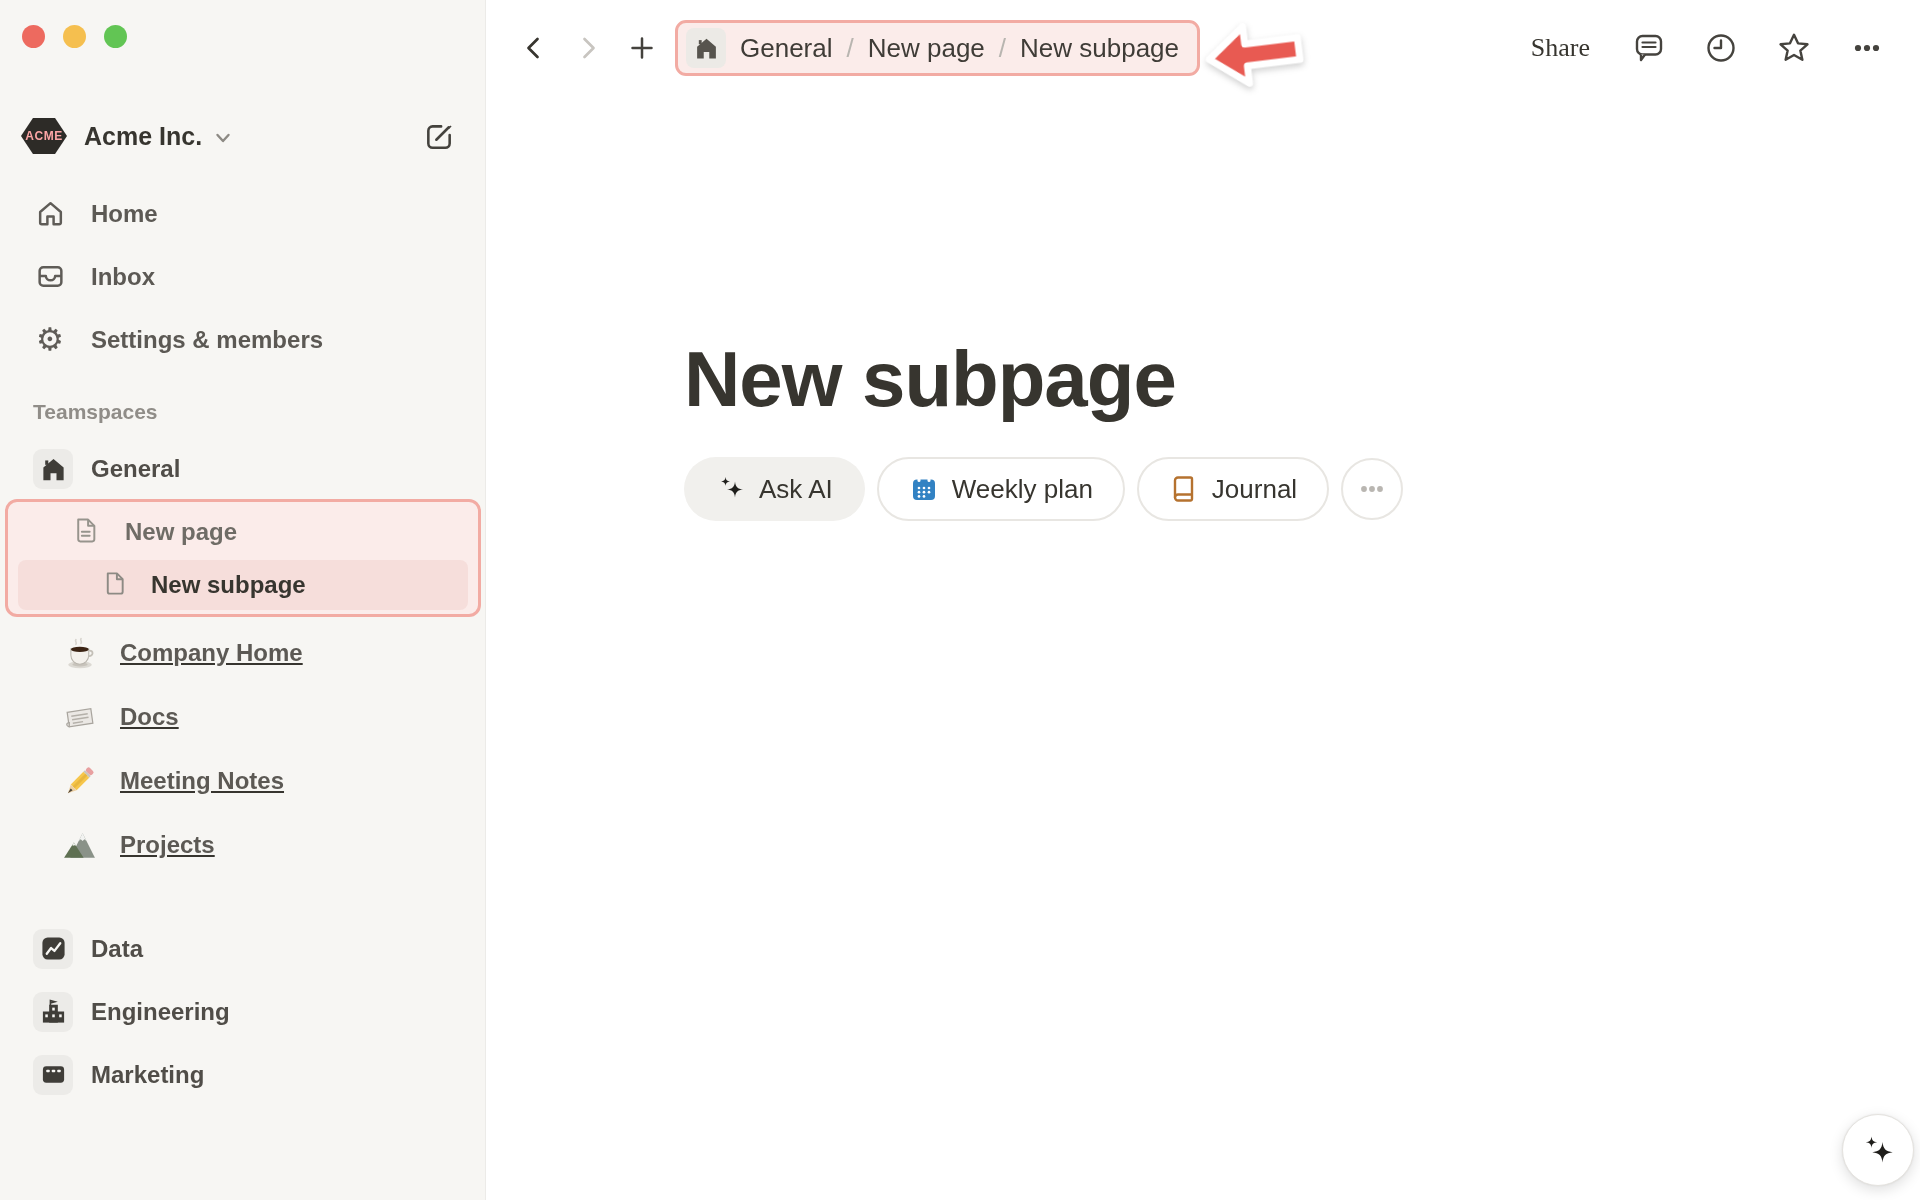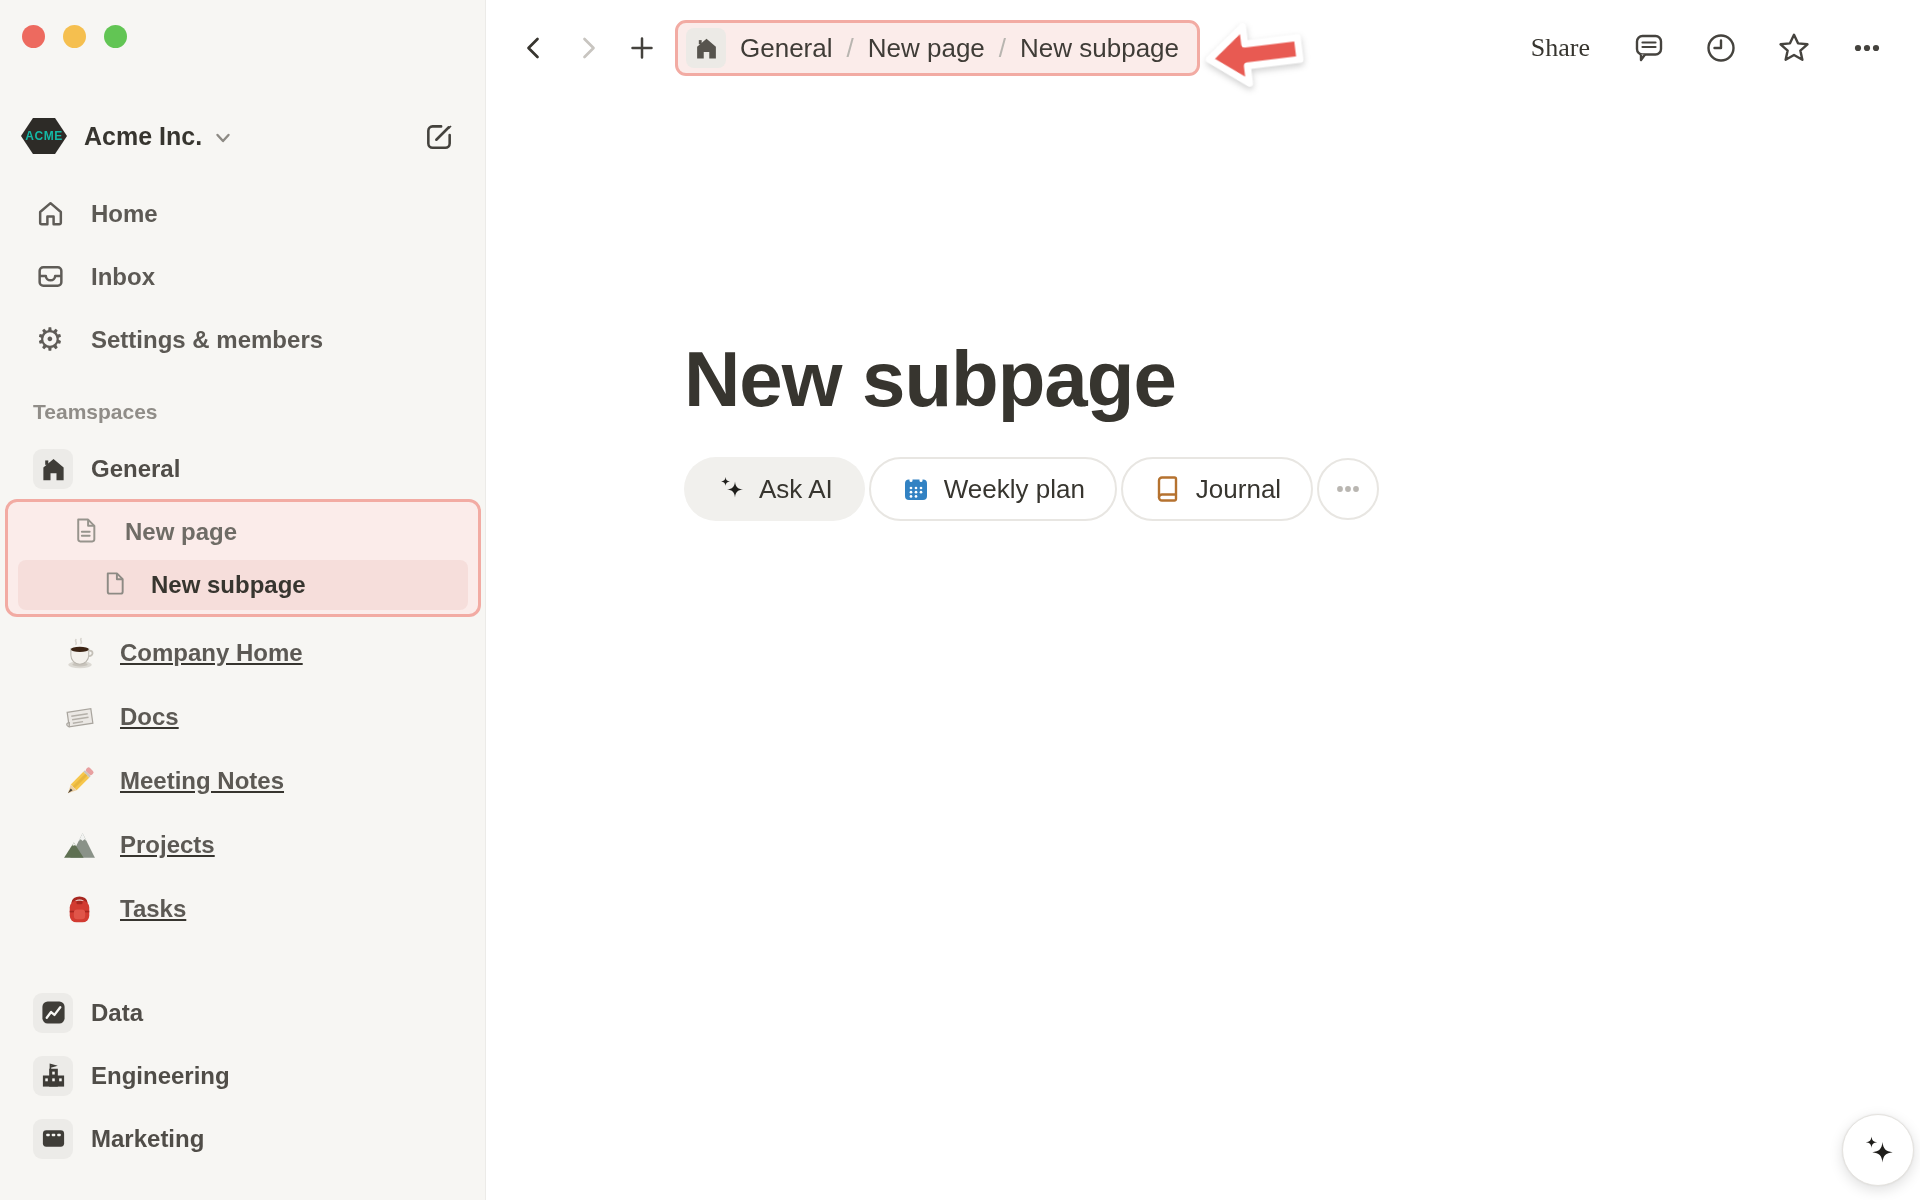--- a/index.html
+++ b/index.html
@@ -20,21 +20,21 @@
     display:flex; flex-direction:column;
   }
   .traffic-lights { display:flex; gap:18px; padding:25px 0 0 22px; height:72px; }
   .light { width:23px; height:23px; border-radius:50%; display:inline-block; }
   .light.red    { background:#ed6a5f; }
   .light.yellow { background:#f5bf4f; }
   .light.green  { background:#62c554; }
 
   .workspace-row { display:flex; align-items:center; height:56px; margin:36px 30px 0 21px; cursor:pointer; }
   .acme-logo {
-    width:46px; height:36px; background:#2d2b27; color:#14b8a6;
+    width:46px; height:36px; background:#2d2b27; color:#fca5a5;
     clip-path:polygon(26% 0,74% 0,100% 50%,74% 100%,26% 100%,0 50%);
     display:flex; align-items:center; justify-content:center;
     font-size:12px; font-weight:700; letter-spacing:0.5px;
   }
   .workspace-name { font-size:25px; font-weight:700; margin-left:17px; color:#37352f; }
   .ws-chevron { margin-left:10px; margin-top:4px; }
   .spacer { flex:1; }
 
   .nav-block { margin-top:18px; }
   .srow { display:flex; align-items:center; height:63px; padding-left:33px; cursor:pointer; }
@@ -87,21 +87,21 @@
   .crumb { font-size:26px; color:#3f3c37; white-space:nowrap; cursor:pointer; }
   .crumb-sep { font-size:26px; color:#b8b5b0; }
   .anno-arrow { margin-left:4px; margin-top:12px; transform:rotate(-7deg); filter:drop-shadow(0 3px 3px rgba(0,0,0,0.18)); }
   .topbar-right { margin-left:auto; display:flex; align-items:center; gap:38px; }
   .share-btn { background:none; border:none; font-size:26px; color:#37352f; font-family:Liberation Serif, serif; cursor:pointer; margin-right:4px;margin-left:6px; }
   .icon-btn { background:none; border:none; cursor:pointer; display:flex; align-items:center; padding:0; }
 
   .content { padding-left:198px; }
   .page-title { margin-top:238px; font-size:78px; font-weight:700; letter-spacing:-1px; color:#37352f; }
   .get-started { margin-top:478px; font-size:26px; color:#7d7a75; }
-  .actions { display:flex; align-items:center; gap:4px; margin-top:32px; }
+  .actions { display:flex; align-items:center; gap:12px; margin-top:32px; }
   .pill {
     display:flex; align-items:center; gap:13px; height:64px;
     border-radius:33px; background:#ffffff; border:2px solid #e8e6e2;
     padding:0 30px; font-size:26px; color:#37352f; font-family:inherit; cursor:pointer; white-space:nowrap;
   }
   .pill.askai { background:#f1f0ed; border:none; padding:0 32px; }
   .more-circle {
     width:62px; height:62px; border-radius:50%; background:#ffffff;
     border:2px solid #e8e6e2; display:flex; align-items:center; justify-content:center; cursor:pointer;
   }
@@ -243,32 +243,20 @@
       <div class="child-row">
         <span class="ic">
           <svg width="37" height="37" viewBox="0 0 36 36">
             <polygon points="9,30 21,6 33,30" fill="#8a9288"></polygon>
             <polygon points="17.2,13.5 21,6 24.8,13.5 22.8,11.8 21,13.6 19.2,11.8" fill="#f2f3f1"></polygon>
             <polygon points="3,30 12.5,15 22,30" fill="#5f7052"></polygon>
             <polygon points="10.2,18.6 12.5,15 14.8,18.6 13.4,17.4 12.5,18.5 11.6,17.4" fill="#eef0ec"></polygon>
           </svg>
         </span>
         <span class="lbl">Projects</span>
-      </div>
-      <div class="child-row">
-        <span class="ic">
-          <svg width="37" height="37" viewBox="0 0 36 36">
-            <path d="M11.5 12 c0 -7 13 -7 13 0" fill="none" stroke="#a8271f" stroke-width="3"></path>
-            <rect x="8.5" y="9.5" width="19" height="21" rx="6.5" fill="#d23b31"></rect>
-            <path d="M8.5 20 h19" stroke="#a8271f" stroke-width="1.6"></path>
-            <rect x="12.5" y="18" width="11" height="9.5" rx="3.2" fill="#e05549"></rect>
-            <rect x="15" y="9.5" width="6" height="3.4" rx="1.5" fill="#a8271f"></rect>
-          </svg>
-        </span>
-        <span class="lbl">Tasks</span>
       </div>
     </div>
 
     <div class="other-rows">
       <div class="other-row">
         <span class="badge">
           <svg width="27" height="27" viewBox="0 0 28 28">
               <rect x="2.5" y="2.5" width="23" height="23" rx="5.5" fill="#3f3d38"></rect>
               <polyline points="7,19.5 11.5,13.5 15,16.5 21,8.5" stroke="#f7f6f3" stroke-width="2.4" fill="none" stroke-linecap="round" stroke-linejoin="round"></polyline>
             </svg>

